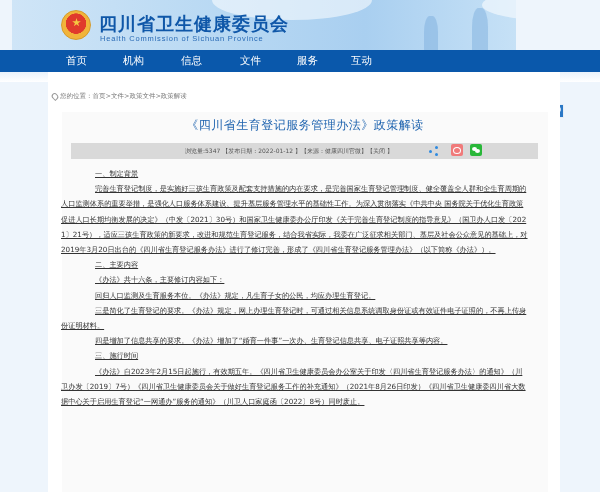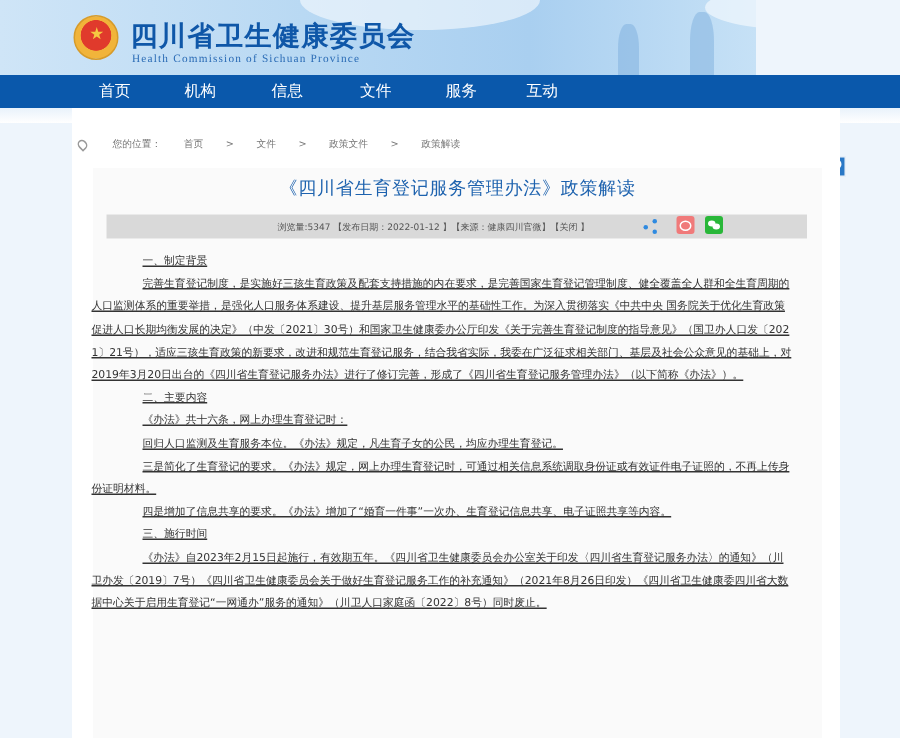--- a/index.html
+++ b/index.html
@@ -3,21 +3,21 @@
 <meta charset="utf-8">
 <style>
   * { box-sizing: border-box; margin: 0; padding: 0; }
   html, body { width: 600px; height: 492px; overflow: hidden; }
   body {
     font-family: "DejaVu Sans", "Liberation Sans", sans-serif;
     background: #eef5fc;
     position: relative;
   }
   .header {
-    position: absolute; left: 0; top: 0; width: 504px; height: 50px;
+    position: absolute; left: 12px; top: 0; width: 504px; height: 50px;
     background: linear-gradient(90deg, #cfe5f7 0%, #b9d9f3 40%, #a9cff0 70%, #c6e1f6 100%);
     overflow: hidden;
   }
   .header .cloud {
     position: absolute; border-radius: 50%; background: rgba(255,255,255,0.55);
   }
   .header .people {
     position: absolute; bottom: -4px; background: rgba(120,170,220,0.45);
     border-radius: 40% 40% 10% 10%;
   }
@@ -29,21 +29,21 @@
   .emblem::after {
     content: ""; position: absolute; left: 10px; top: 7px; width: 9px; height: 9px;
     background: #f5c842; clip-path: polygon(50% 0,61% 35%,98% 35%,68% 57%,79% 91%,50% 70%,21% 91%,32% 57%,2% 35%,39% 35%);
   }
   .site-title {
     position: absolute; left: 87px; top: 12px; font-size: 18px; font-weight: bold; color: #0f57a8;
     letter-spacing: 1px; white-space: nowrap;
   }
   .site-sub {
     position: absolute; left: 88px; top: 34px; font-size: 7.5px; color: #2a6bb5; letter-spacing: 0.8px;
-    font-family: Liberation Serif, serif; white-space: nowrap;
+    font-family: Liberation Sans, sans-serif; white-space: nowrap;
   }
   .nav {
     position: absolute; left: 0; top: 50px; width: 600px; height: 22px; background: #0a58ab;
   }
   .nav-item {
     position: absolute; top: 4px; font-size: 10.5px; color: #ffffff; white-space: nowrap; cursor: pointer;
   }
   .search-box {
     position: absolute; left: 374px; top: 54px; width: 190px; height: 14px; background: #ffffff;
     border: 1px solid #e6eef7;
@@ -63,21 +63,21 @@
   }
   .page-band {
     position: absolute; left: 48px; top: 72px; width: 512px; height: 420px; background: #ffffff;
   }
   .page-band-top {
     position: absolute; left: 0; top: 72px; width: 600px; height: 10px;
     background: linear-gradient(180deg, #e9f2fb, #ffffff);
   }
   .breadcrumb {
     position: absolute; left: 52px; top: 90px; height: 12px; font-size: 6.5px; color: #777; white-space: nowrap;
-    display: flex; align-items: center; gap: 15px;
+    display: flex; align-items: center; gap: 0;
   }
   .pin-icon {
     display: inline-block; width: 6px; height: 7px; border: 1.2px solid #999; border-radius: 50% 50% 50% 0;
     transform: rotate(-45deg); margin-right: 2px;
   }
   .content-panel {
     position: absolute; left: 62px; top: 112px; width: 486px; height: 380px; background: #fafafa;
   }
   .article-title {
     position: absolute; left: 62px; top: 117px; width: 486px; text-align: center;
@@ -171,19 +171,19 @@
   <span style="left:0;top:3.5px;"></span>
   <span style="left:6px;top:7px;"></span>
 </div>
 <div class="weibo-icon"></div>
 <div class="wechat-icon"></div>
 
 <div class="body-text">
   <p class="h">一、制定背景</p>
   <p class="wrap">完善生育登记制度，是实施好三孩生育政策及配套支持措施的内在要求，是完善国家生育登记管理制度、健全覆盖全人群和全生育周期的人口监测体系的重要举措，是强化人口服务体系建设、提升基层服务管理水平的基础性工作。为深入贯彻落实《中共中央 国务院关于优化生育政策促进人口长期均衡发展的决定》（中发〔2021〕30号）和国家卫生健康委办公厅印发《关于完善生育登记制度的指导意见》（国卫办人口发〔2021〕21号），适应三孩生育政策的新要求，改进和规范生育登记服务，结合我省实际，我委在广泛征求相关部门、基层及社会公众意见的基础上，对2019年3月20日出台的《四川省生育登记服务办法》进行了修订完善，形成了《四川省生育登记服务管理办法》（以下简称《办法》）。</p>
   <p class="h">二、主要内容</p>
-  <p class="indent">《办法》共十六条，网上办理生育登记时：</p>
+  <p class="indent">《办法》共十六条，主要修订内容如下：</p>
   <p class="indent">回归人口监测及生育服务本位。《办法》规定，凡生育子女的公民，均应办理生育登记。</p>
   <p class="wrap">三是简化了生育登记的要求。《办法》规定，网上办理生育登记时，可通过相关信息系统调取身份证或有效证件电子证照的，不再上传身份证明材料。</p>
   <p class="indent">四是增加了信息共享的要求。《办法》增加了“婚育一件事”一次办、生育登记信息共享、电子证照共享等内容。</p>
   <p class="h">三、施行时间</p>
   <p class="wrap">《办法》自2023年2月15日起施行，有效期五年。《四川省卫生健康委员会办公室关于印发〈四川省生育登记服务办法〉的通知》（川卫办发〔2019〕7号）《四川省卫生健康委员会关于做好生育登记服务工作的补充通知》（2021年8月26日印发）《四川省卫生健康委四川省大数据中心关于启用生育登记“一网通办”服务的通知》（川卫人口家庭函〔2022〕8号）同时废止。</p>
 </div>
 
 </body></html>

